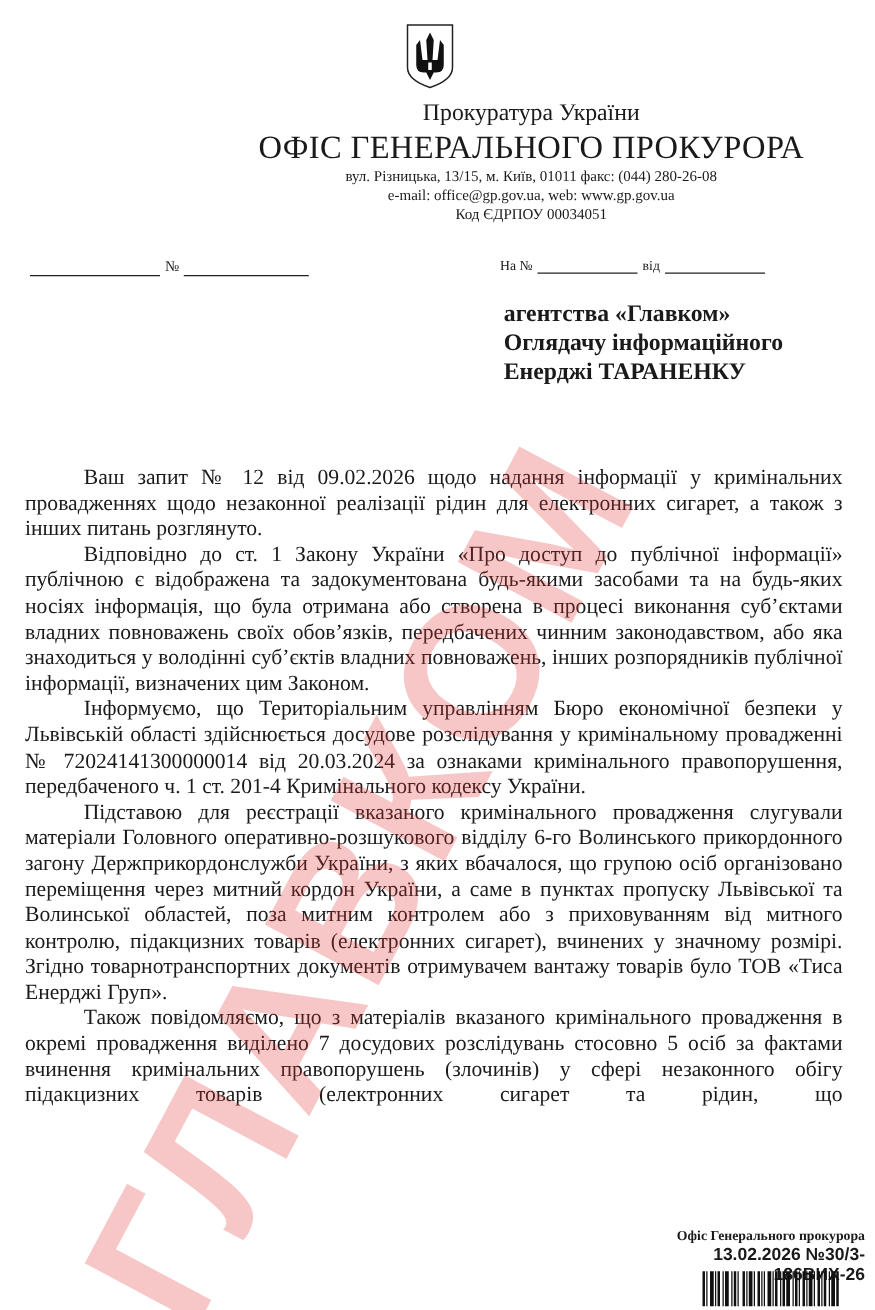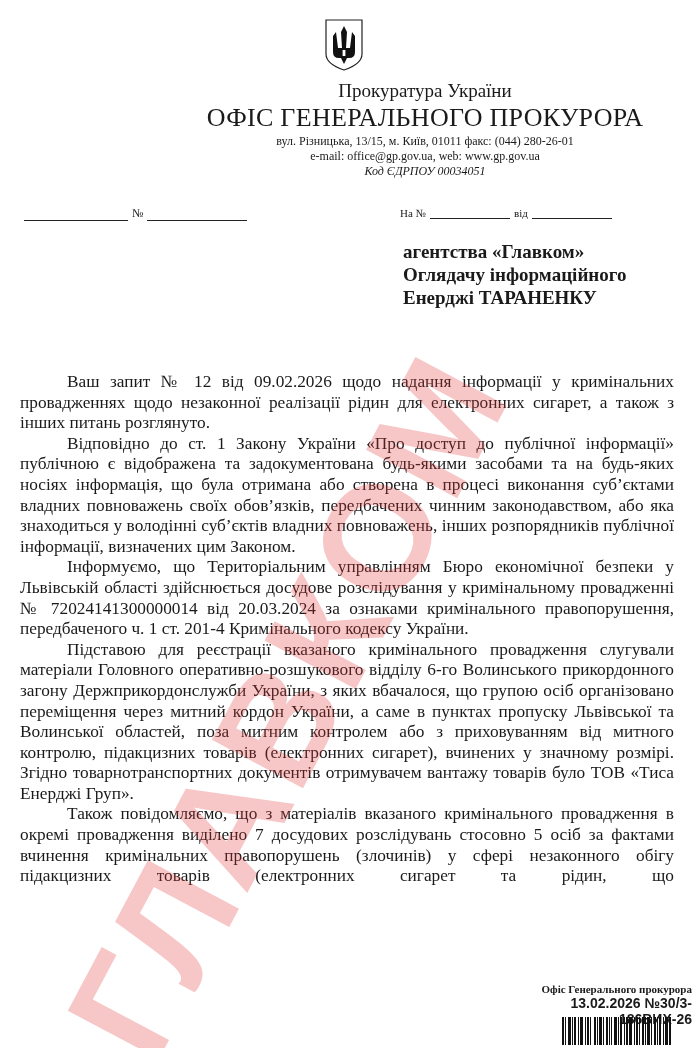--- a/index.html
+++ b/index.html
@@ -6,21 +6,21 @@
   body { width:700px; height:1048px; background:#ffffff; position:relative; overflow:hidden;
          font-family:"Liberation Serif", "DejaVu Serif", serif; color:#1a1a1a; }
   .page { position:absolute; left:0; top:0; width:700px; height:1048px; }
 
   .coat { position:absolute; left:324px; top:18px; width:40px; height:54px; }
   .org-small { position:absolute; left:0; right:0; top:80px; text-align:center; font-size:19px; padding-left:150px; }
   .org-big { position:absolute; left:0; right:0; top:103px; text-align:center; font-size:26px; letter-spacing:0.3px; padding-left:150px; }
   .addr { position:absolute; left:0; right:0; text-align:center; font-size:12px; padding-left:150px; }
   .addr.l1 { top:134px; }
   .addr.l2 { top:149px; }
-  .addr.l3 { top:164px;font-style:italic; }
+  .addr.l3 { top:164px; }
 
   .reg-left { position:absolute; left:24px; top:206px; font-size:12px; display:flex; align-items:flex-end; }
   .reg-right { position:absolute; left:400px; top:206px; font-size:11px; display:flex; align-items:flex-end; }
   .line { display:inline-block; border-bottom:1px solid #222; height:12px; }
 
   .addressee { position:absolute; left:403px; top:240px; font-weight:bold; font-size:19px; line-height:23px; }
 
   .body { position:absolute; left:20px; top:372px; width:654px; font-size:17.3px; line-height:20.6px; }
   .body p { margin:0; text-align:justify; text-indent:47px;font-family:Liberation Serif, serif; }
 
@@ -40,21 +40,21 @@
 <div class="page">
 
   <svg class="coat" viewBox="0 0 40 54">
     <path d="M2 2 H38 V36 Q38 46 20 52 Q2 46 2 36 Z" fill="#fff" stroke="#222" stroke-width="1.2"></path>
     <path d="M20 8 L17 14 L18 30 L14 30 L12 14 L9 18 L9 34 Q9 40 15 40 L17 40 L20 46 L23 40 L25 40 Q31 40 31 34 L31 18 L28 14 L26 30 L22 30 L23 14 Z" fill="#111"></path>
     <rect x="18.6" y="32" width="2.8" height="6" fill="#fff"></rect>
   </svg>
 
   <div class="org-small">Прокуратура України</div>
   <div class="org-big">ОФІС ГЕНЕРАЛЬНОГО ПРОКУРОРА</div>
-  <div class="addr l1">вул. Різницька, 13/15, м. Київ, 01011 факс: (044) 280-26-01</div>
+  <div class="addr l1">вул. Різницька, 13/15, м. Київ, 01011 факс: (044) 280-26-08</div>
   <div class="addr l2">e-mail: office@gp.gov.ua, web: www.gp.gov.ua</div>
   <div class="addr l3">Код ЄДРПОУ 00034051</div>
 
   <div class="reg-left">
     <span class="line" style="width:104px"></span>
     <span style="margin:0 4px">№</span>
     <span class="line" style="width:100px"></span>
   </div>
 
   <div class="reg-right">

